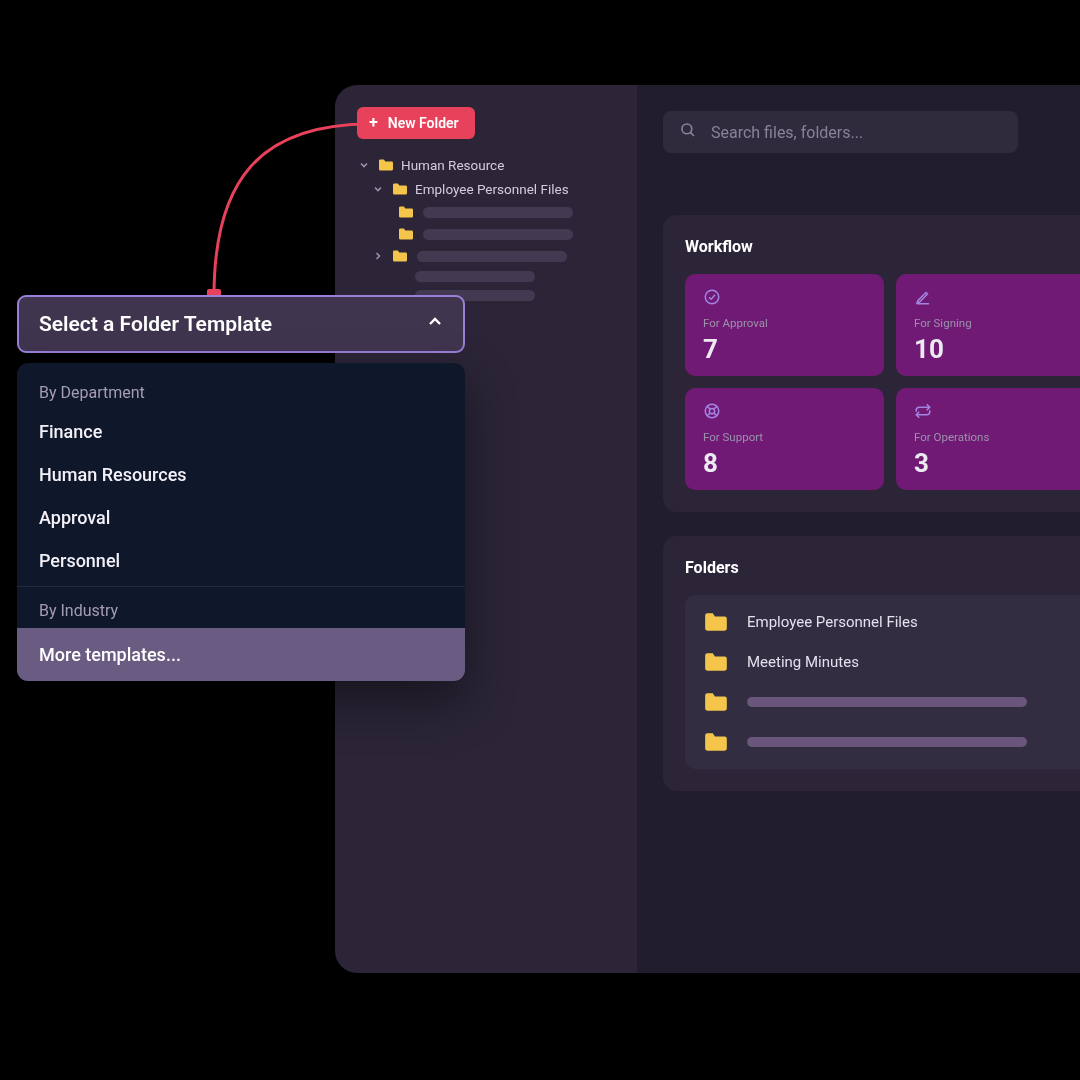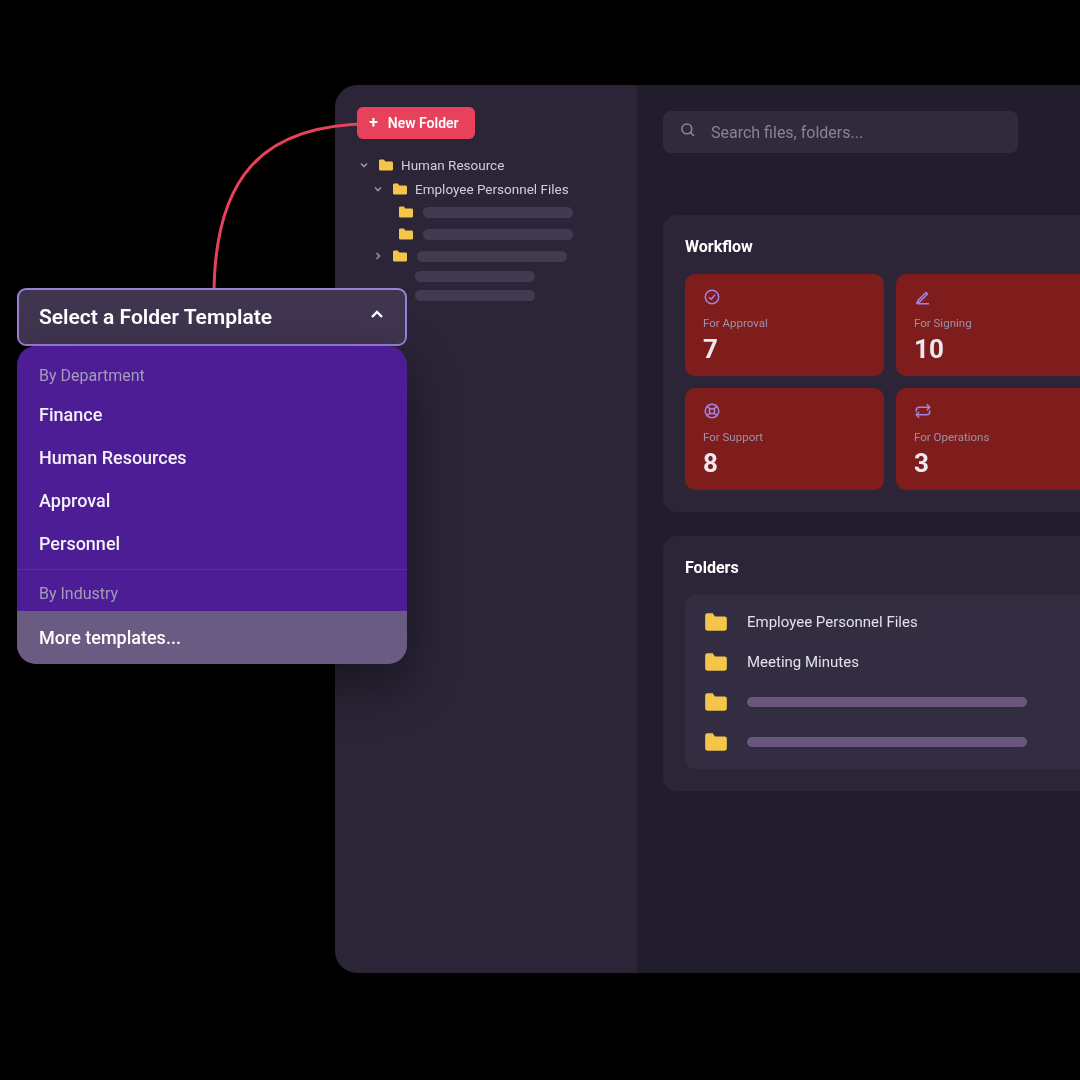--- a/index.html
+++ b/index.html
@@ -116,21 +116,21 @@
     font-size: 16px;
     font-weight: 700;
     margin-bottom: 18px;
   }
   .cards {
     display: grid;
     grid-template-columns: 1fr 1fr;
     gap: 12px;
   }
   .card {
-    background: #7f1d1d;
+    background: #701a75;
     border-radius: 10px;
     padding: 14px 18px 12px;
     min-height: 96px;
   }
   .card .ico { color: #a285e0; margin-bottom: 6px; }
   .card .ico svg { width: 18px; height: 18px; }
   .card .lbl { font-size: 11.5px; color: #9b93ac; margin-bottom: 4px; }
   .card .num { font-size: 26px; font-weight: 700; color: #eceaf1; }
 
   .panel2 { margin-top: 24px; }
@@ -149,41 +149,42 @@
     top: 120px;
     width: 220px;
     height: 190px;
     pointer-events: none;
   }
 
   
   .popup {
     position: absolute;
     left: 17px;
-    top: 288px;
-    width: 390px;
+    top: 295px;
+    width: 448px;
     border-radius: 10px;
     overflow: visible;
   }
   .popup-header {
     background: #40354f;
     border: 2px solid #9a7fd8;
     border-radius: 9px;
     padding: 15px 20px;
     display: flex;
     align-items: center;
     justify-content: space-between;
     cursor: pointer;
   }
   .popup-header .title { color: #fff; font-size: 21px; font-weight: 600; }
   .popup-header svg { width: 16px; height: 16px; color: #fff; }
 
   .popup-body {
-    background: #4c1d95;
-    border-radius: 19px;
+    margin-top: 10px;
+    background: #0f172a;
+    border-radius: 11px;
     overflow: hidden;
     box-shadow: 0 20px 50px rgba(0,0,0,0.45);
   }
   .group-label {
     padding: 20px 22px 8px;
     color: #a59cb6;
     font-size: 16px;
   }
   .opt {
     padding: 11px 22px;

